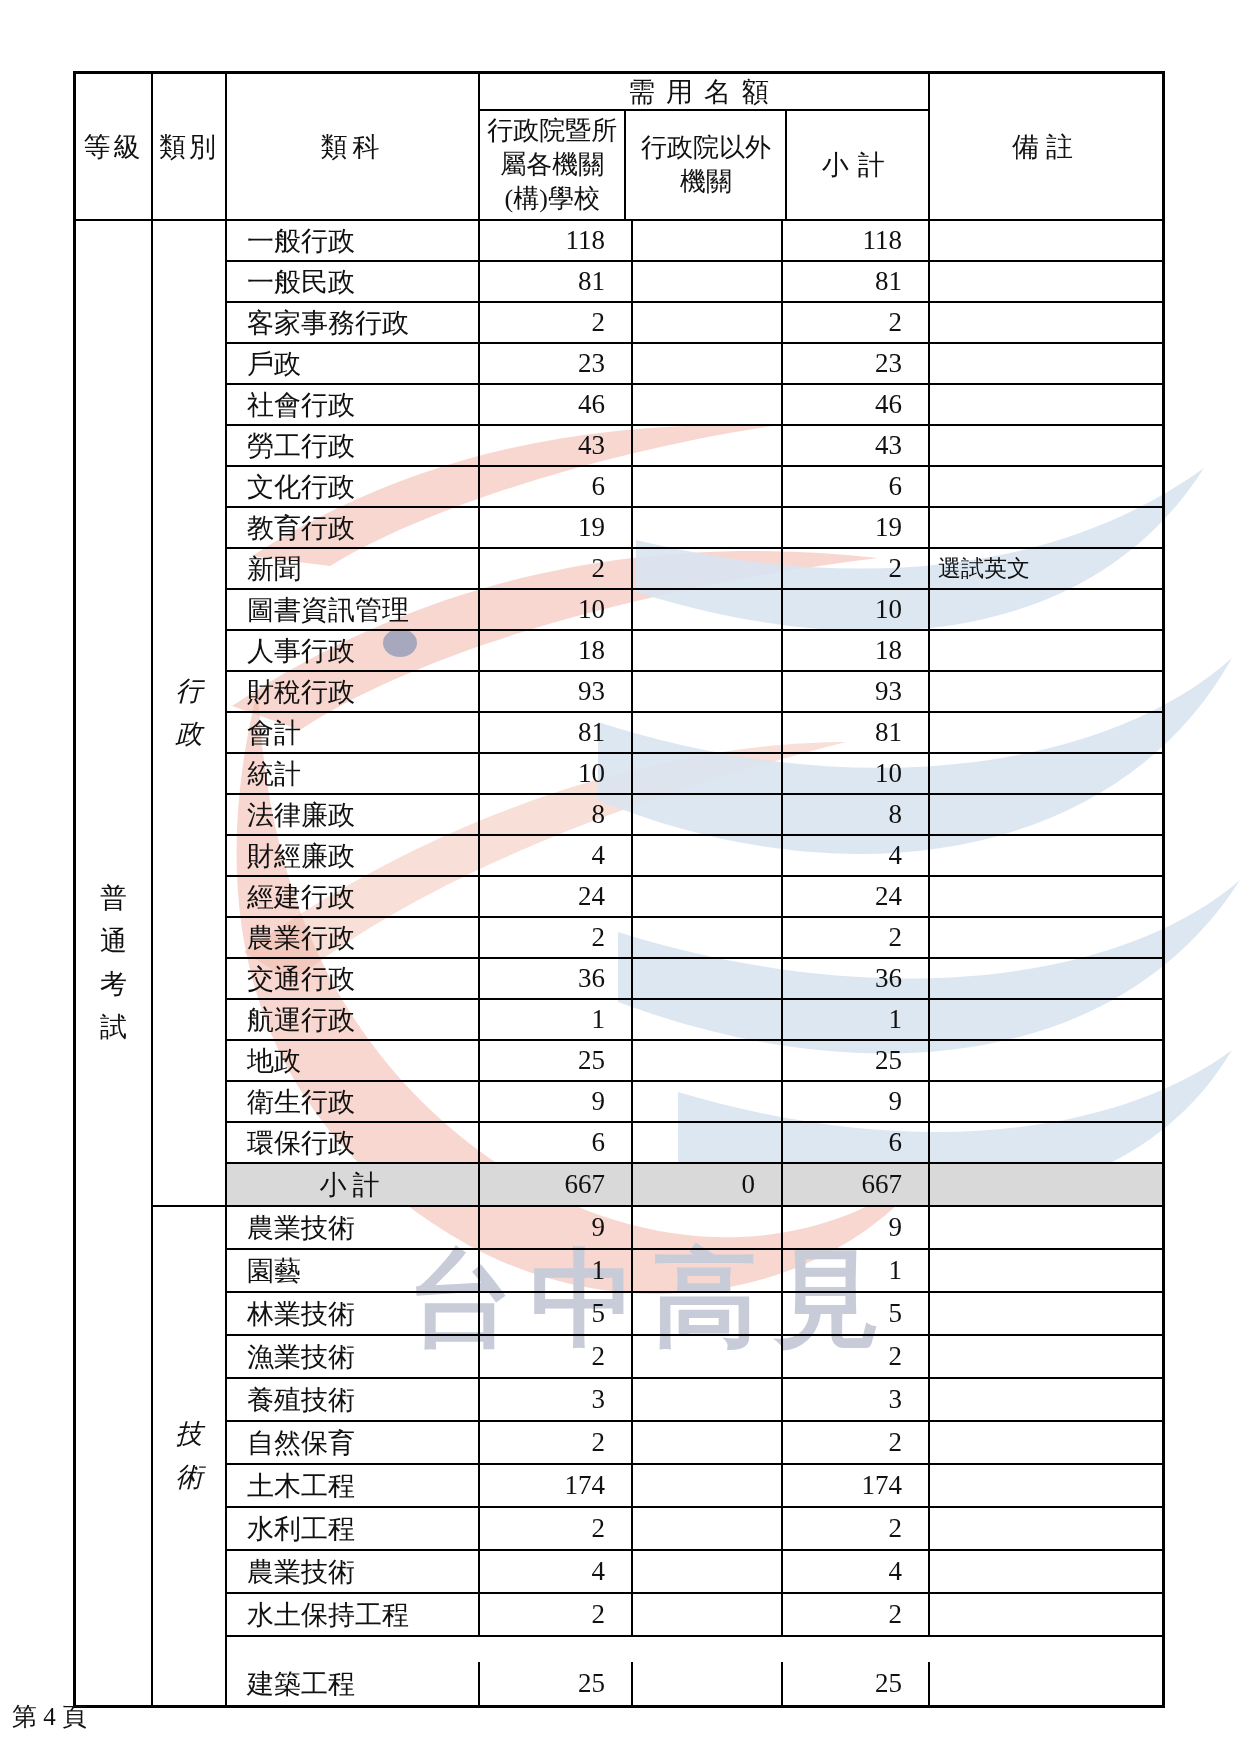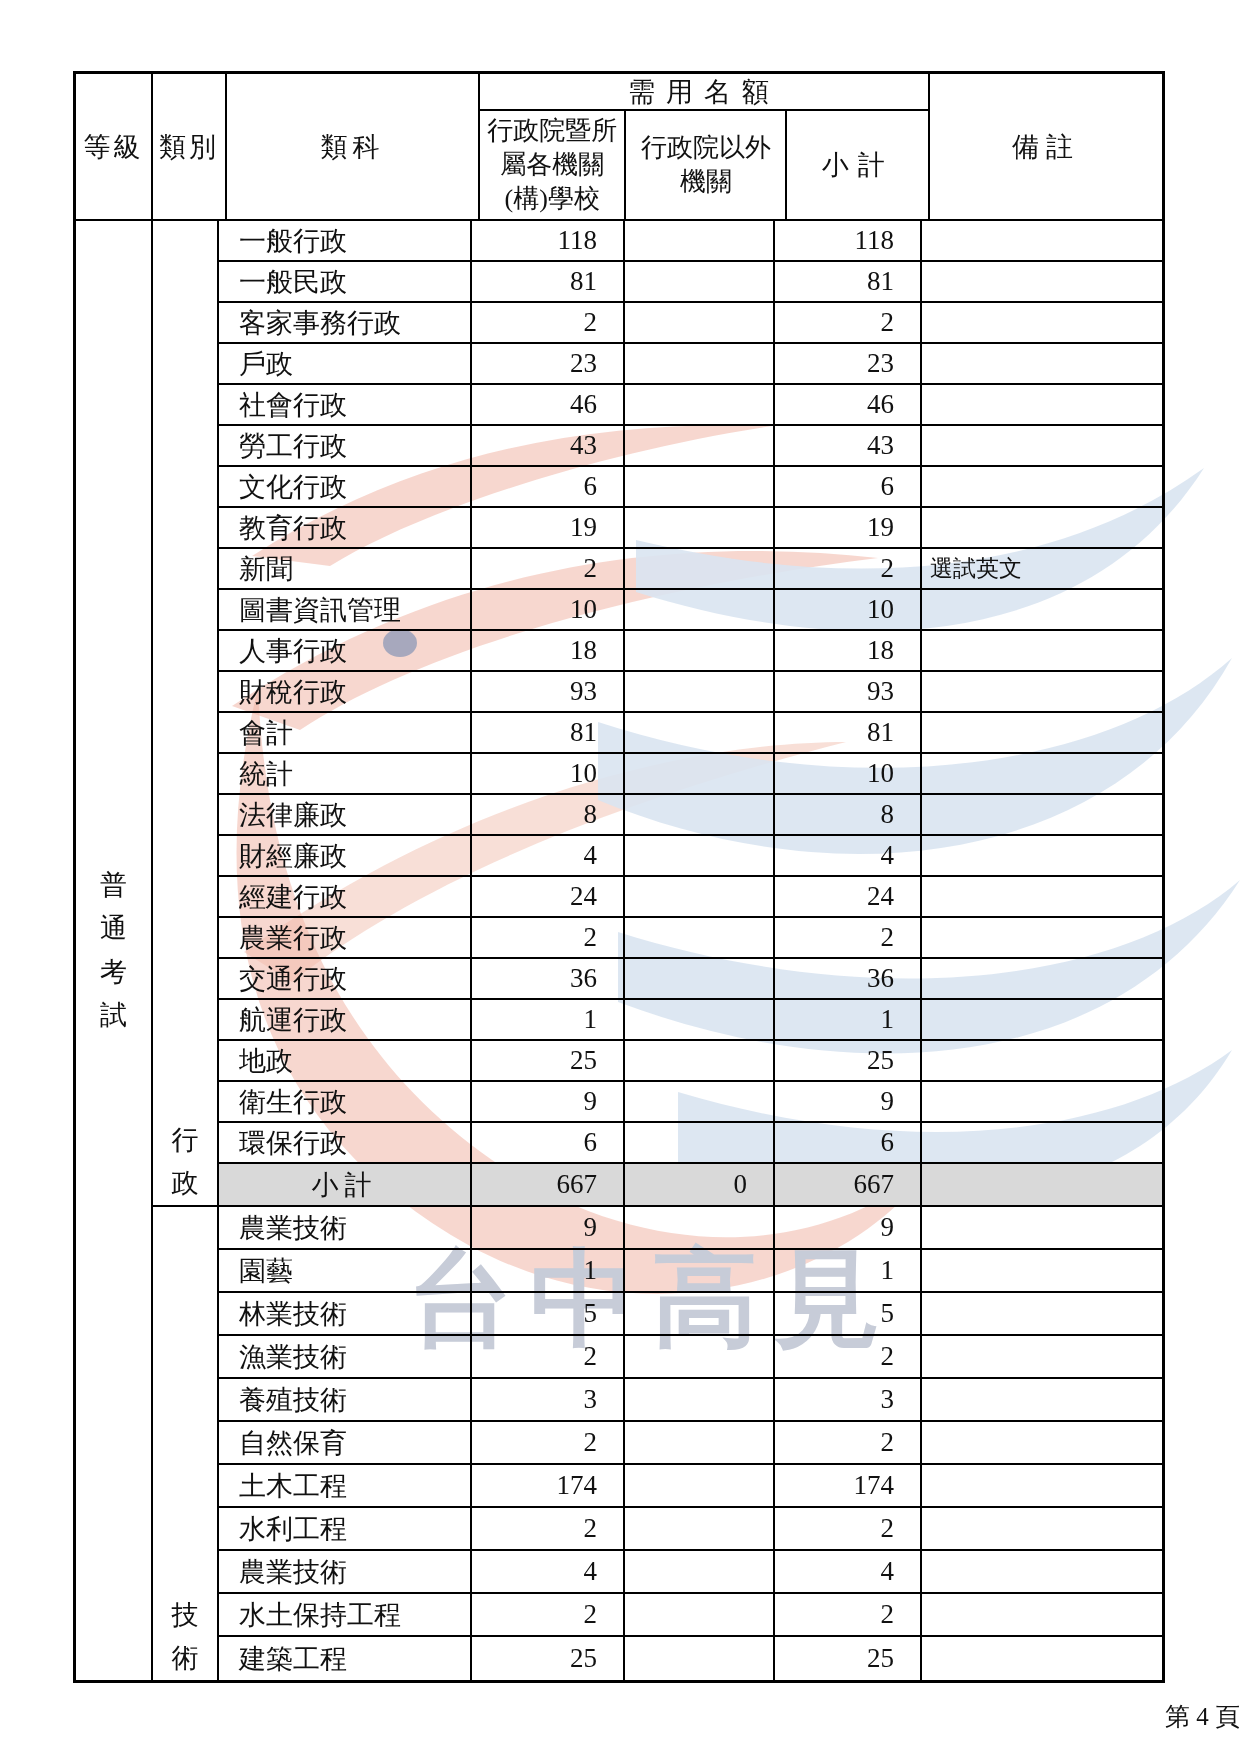--- a/index.html
+++ b/index.html
@@ -39,38 +39,38 @@
   .col-exec   { width:153px; white-space:pre-line; line-height:1.32; font-size:26px; }
   .col-other  { width:168px; white-space:pre-line; line-height:1.32; font-size:26px; }
   .col-sub    { width:147px; letter-spacing:9px; }
   .col-remark { flex:1; letter-spacing:7px; }
 
   .tbody { display:flex; flex:1; }
   .level-cell { width:77px; border-right:2px solid #000; display:flex; align-items:center; justify-content:center; }
   .body-right { flex:1; display:flex; flex-direction:column; }
   .section { display:flex; }
   .section.sec-admin { border-bottom:2px solid #000; }
-  .cat-cell { width:66px; border-right:2px solid #000; display:flex; align-items:flex-end; justify-content:center; }
+  .cat-cell { width:74px; border-right:2px solid #000; display:flex; align-items:center; justify-content:center;font-style:italic; }
   .rows { flex:1; display:flex; flex-direction:column; }
   .trow { display:flex; height:41px; border-bottom:2px solid #000; }
   .sec-tech .trow { height:43px; }
   .sec-admin .trow:last-child { border-bottom:none; }
-  .sec-tech  .trow:last-child { border-bottom:none; }
+  .sec-tech  .trow:last-child { border-bottom:none;margin-top:25px; }
   .c-subj { width:253px; border-right:2px solid #000; display:flex; align-items:center; padding-left:20px; }
   .c-n1 { width:153px; } .c-n2 { width:150px; } .c-n3 { width:147px; }
   .c-num { border-right:2px solid #000; display:flex; align-items:center; justify-content:flex-end; padding-right:26px; }
   .c-rem { flex:1; display:flex; align-items:center; padding-left:8px; font-size:23px; }
   .subtotal-row { background:#d9d9d9; }
   .subtotal-row .c-subj { justify-content:center; padding-left:0; letter-spacing:6px; }
 
   .vtext { width:30px; line-height:1.6; text-align:center; word-break:break-all; }
 
   .page-footer {
-    position:absolute; left:4px; right:0; top:1700px; z-index:1;
-    text-align:right; font-size:25px;
+    position:absolute; left:12px; right:0; top:1700px; z-index:1;
+    text-align:left; font-size:25px;
   }
 </style>
 </head>
 <body>
 
 <div class="page">
 
   <svg class="wm-svg" width="1240" height="1754" viewBox="0 0 1240 1754" aria-hidden="true">
 
     <path d="M 252 556 C 420 448 600 420 772 426 C 600 452 420 510 330 566 Z" fill="#f0b7a7" opacity="0.55"></path>

